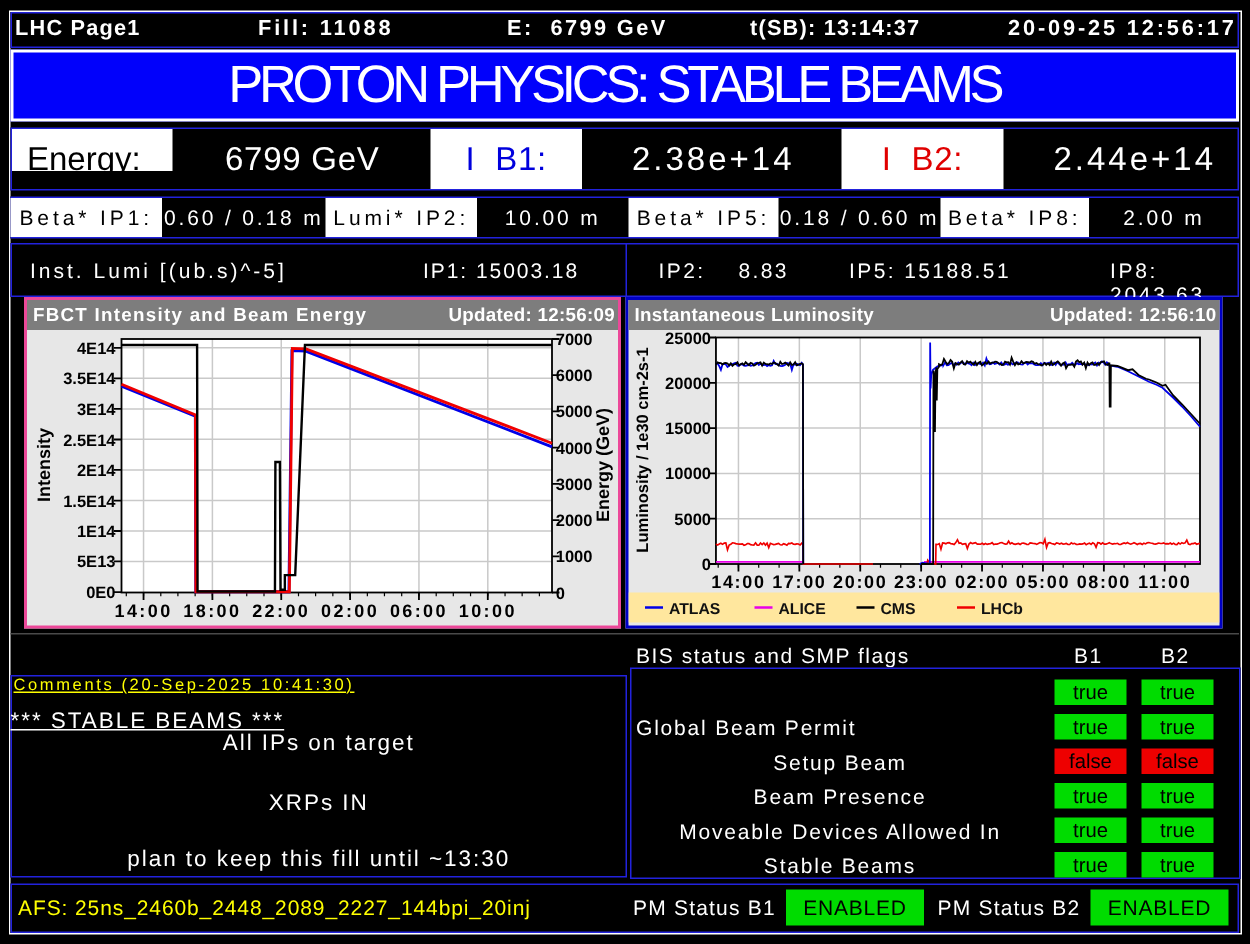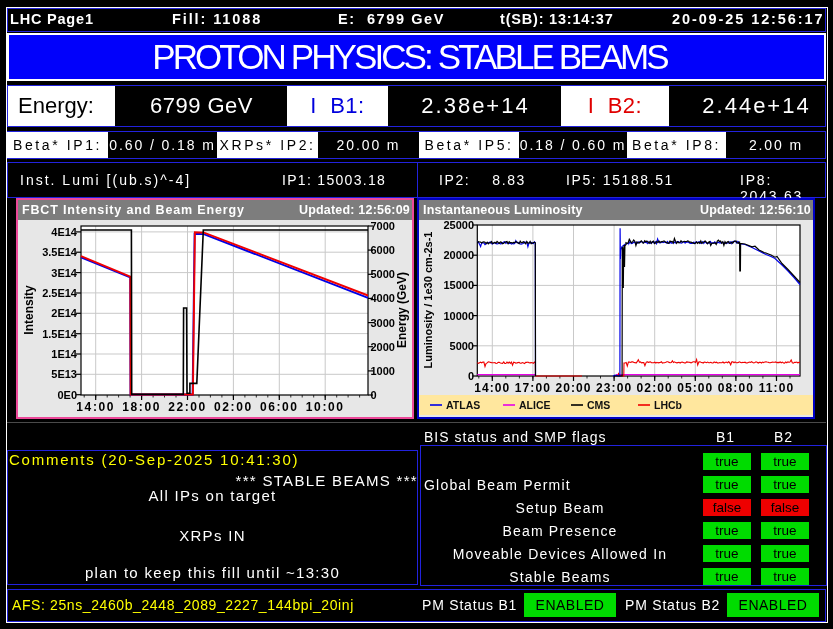--- a/index.html
+++ b/index.html
@@ -19,40 +19,40 @@
 <div class="abs bluebox" style="left:7px;top:8px;width:819px;height:24px;"></div>
 <div class="abs hdr" style="left:10px;top:11px;">LHC Page1</div>
 <div class="abs hdr" style="left:172px;top:11px;letter-spacing:1.9px;">Fill: 11088</div>
 <div class="abs hdr" style="left:338px;top:11px;letter-spacing:1.6px;">E:&nbsp;&nbsp;6799 GeV</div>
 <div class="abs hdr" style="left:500px;top:11px;">t(SB): 13:14:37</div>
 <div class="abs hdr" style="left:672px;top:11px;letter-spacing:1.9px;">20-09-25 12:56:17</div>
 
 <div class="abs" style="left:7px;top:33px;width:819px;height:48px;background:#0101fb;border:2px solid #fff;color:#fff;font-size:35px;letter-spacing:-2.9px;text-align:center;line-height:44px;padding-right:14px;">PROTON PHYSICS: STABLE BEAMS</div>
 
 <div class="abs bluebox" style="left:7px;top:85px;width:819px;height:42px;"></div>
-<div class="abs wcell" style="left:8px;top:86px;width:107px;height:40px;font-size:22px;line-height:40px;padding-left:10px;">Energy:</div>
+<div class="abs wcell" style="left:8px;top:86px;width:107px;height:28px;font-size:22px;line-height:40px;padding-left:10px;">Energy:</div>
 <div class="abs" style="left:116px;top:86px;width:171px;height:40px;color:#fff;font-size:22px;letter-spacing:0.5px;line-height:40px;text-align:center;">6799 GeV</div>
 <div class="abs wcell" style="left:287px;top:86px;width:101px;height:40px;font-size:22px;letter-spacing:0.5px;line-height:40px;text-align:center;color:#0000dd;">I&nbsp;&nbsp;B1:</div>
 <div class="abs" style="left:390px;top:86px;width:171px;height:40px;color:#fff;font-size:22px;letter-spacing:2px;line-height:40px;text-align:center;">2.38e+14</div>
 <div class="abs wcell" style="left:561px;top:86px;width:108px;height:40px;font-size:22px;letter-spacing:0.5px;line-height:40px;text-align:center;color:#e00000;">I&nbsp;&nbsp;B2:</div>
 <div class="abs" style="left:681px;top:86px;width:151px;height:40px;color:#fff;font-size:22px;letter-spacing:2px;line-height:40px;text-align:center;">2.44e+14</div>
 
 <div class="abs bluebox" style="left:7px;top:131px;width:819px;height:28px;"></div>
 <div class="abs wcell" style="left:7px;top:132px;width:101px;height:26px;font-size:14px;letter-spacing:2.6px;line-height:26px;text-align:center;">Beta* IP1:</div>
 <div class="abs" style="left:108px;top:132px;width:109px;height:26px;color:#fff;font-size:14px;letter-spacing:1.9px;line-height:26px;text-align:center;">0.60 / 0.18 m</div>
-<div class="abs wcell" style="left:217px;top:132px;width:101px;height:26px;font-size:14px;letter-spacing:2.6px;line-height:26px;text-align:center;">XRPs* IP2:</div>
-<div class="abs" style="left:318px;top:132px;width:101px;height:26px;color:#fff;font-size:14px;letter-spacing:1.9px;line-height:26px;text-align:center;">20.00 m</div>
+<div class="abs wcell" style="left:217px;top:132px;width:101px;height:26px;font-size:14px;letter-spacing:2.6px;line-height:26px;text-align:center;">Lumi* IP2:</div>
+<div class="abs" style="left:318px;top:132px;width:101px;height:26px;color:#fff;font-size:14px;letter-spacing:1.9px;line-height:26px;text-align:center;">10.00 m</div>
 <div class="abs wcell" style="left:419px;top:132px;width:100px;height:26px;font-size:14px;letter-spacing:2.6px;line-height:26px;text-align:center;">Beta* IP5:</div>
 <div class="abs" style="left:519px;top:132px;width:108px;height:26px;color:#fff;font-size:14px;letter-spacing:1.9px;line-height:26px;text-align:center;">0.18 / 0.60 m</div>
 <div class="abs wcell" style="left:627px;top:132px;width:99px;height:26px;font-size:14px;letter-spacing:2.6px;line-height:26px;text-align:center;">Beta* IP8:</div>
 <div class="abs" style="left:726px;top:132px;width:100px;height:26px;color:#fff;font-size:14px;letter-spacing:1.9px;line-height:26px;text-align:center;">2.00 m</div>
 
 <div class="abs bluebox" style="left:7px;top:162px;width:819px;height:36px;"></div>
 <div class="abs" style="left:417px;top:162px;width:1px;height:36px;background:#2222dd;"></div>
-<div class="abs" style="left:20px;top:172px;color:#fff;font-size:14px;letter-spacing:2.0px;">Inst. Lumi [(ub.s)^-4]</div>
+<div class="abs" style="left:20px;top:172px;color:#fff;font-size:14px;letter-spacing:2.0px;">Inst. Lumi [(ub.s)^-5]</div>
 <div class="abs" style="left:282px;top:172px;color:#fff;font-size:14px;letter-spacing:1.3px;">IP1: 15003.18</div>
 <div class="abs" style="left:439px;top:172px;color:#fff;font-size:14px;letter-spacing:1.6px;">IP2:&nbsp;&nbsp;&nbsp;&nbsp;8.83</div>
 <div class="abs" style="left:566px;top:172px;color:#fff;font-size:14px;letter-spacing:1.6px;">IP5: 15188.51</div>
 <div class="abs" style="left:714px;top:172px;color:#fff;font-size:14px;letter-spacing:1.8px;margin-left:26px;">IP8: 2043.63</div>
 
 <div class="abs" style="left:16px;top:198px;width:398px;height:221px;border:2px solid #ec4899;background:#e7e7e7;">
   <div style="height:20px;background:#7d7d7d;color:#fff;font-weight:bold;font-size:12.5px;letter-spacing:0.2px;line-height:20px;padding:0 4px;position:relative;"><span style="letter-spacing:0.85px;">FBCT Intensity and Beam Energy</span><span style="position:absolute;right:2px;top:0;letter-spacing:0.2px;">Updated: 12:56:09</span></div>
   <div id="chartL" style="position:relative;width:394px;height:197px;">
         <svg width="394" height="197" style="position:absolute;left:0;top:0;">
 <rect x="63" y="6" width="287" height="169" fill="#ffffff"></rect>
@@ -237,22 +237,22 @@
 </svg>
       </div>
 </div>
 
 <div class="abs" style="left:7px;top:422px;width:819px;height:1px;background:#4a4a4a;"></div>
 <div class="abs" style="left:424px;top:429px;color:#fff;font-size:14px;letter-spacing:1px;">BIS status and SMP flags</div>
 <div class="abs" style="left:716px;top:429px;color:#fff;font-size:14px;letter-spacing:1px;">B1</div>
 <div class="abs" style="left:774px;top:429px;color:#fff;font-size:14px;letter-spacing:1px;">B2</div>
 
 <div class="abs bluebox" style="left:7px;top:450px;width:411px;height:135px;"></div>
-<div class="abs" style="left:9px;top:451px;color:#ffff00;font-size:15px;letter-spacing:1.75px;">Comments (20-Sep-2025 10:41:30)</div>
-<div class="abs" style="left:7px;top:472px;width:411px;text-align:right;color:#fff;font-size:15px;letter-spacing:1.3px;">*** STABLE BEAMS ***</div>
+<div class="abs" style="left:9px;top:451px;color:#ffff00;font-size:11px;letter-spacing:1.75px;text-decoration:underline;">Comments (20-Sep-2025 10:41:30)</div>
+<div class="abs" style="left:7px;top:472px;width:411px;text-align:left;color:#fff;font-size:15px;letter-spacing:1.3px;text-decoration:underline;">*** STABLE BEAMS ***</div>
 <div class="abs" style="left:7px;top:487px;width:411px;text-align:center;color:#fff;font-size:15px;letter-spacing:1.3px;">All IPs on target</div>
 <div class="abs" style="left:7px;top:527px;width:411px;text-align:center;color:#fff;font-size:15px;letter-spacing:1.3px;">XRPs IN</div>
 <div class="abs" style="left:7px;top:564px;width:411px;text-align:center;color:#fff;font-size:15px;letter-spacing:1.3px;">plan to keep this fill until ~13:30</div>
 
 <div class="abs bluebox" style="left:420px;top:445px;width:407px;height:141px;"></div>
 <div class="abs" style="left:703px;top:453px;width:48px;height:17px;background:#00dc00;color:#000;font-size:13.5px;text-align:center;line-height:17px;">true</div>
 <div class="abs" style="left:761px;top:453px;width:48px;height:17px;background:#00dc00;color:#000;font-size:13.5px;text-align:center;line-height:17px;">true</div>
 <div class="abs" style="left:424px;top:477px;width:272px;text-align:left;color:#fff;font-size:14px;letter-spacing:1.2px;">Global Beam Permit</div>
 <div class="abs" style="left:703px;top:476px;width:48px;height:17px;background:#00dc00;color:#000;font-size:13.5px;text-align:center;line-height:17px;">true</div>
 <div class="abs" style="left:761px;top:476px;width:48px;height:17px;background:#00dc00;color:#000;font-size:13.5px;text-align:center;line-height:17px;">true</div>

